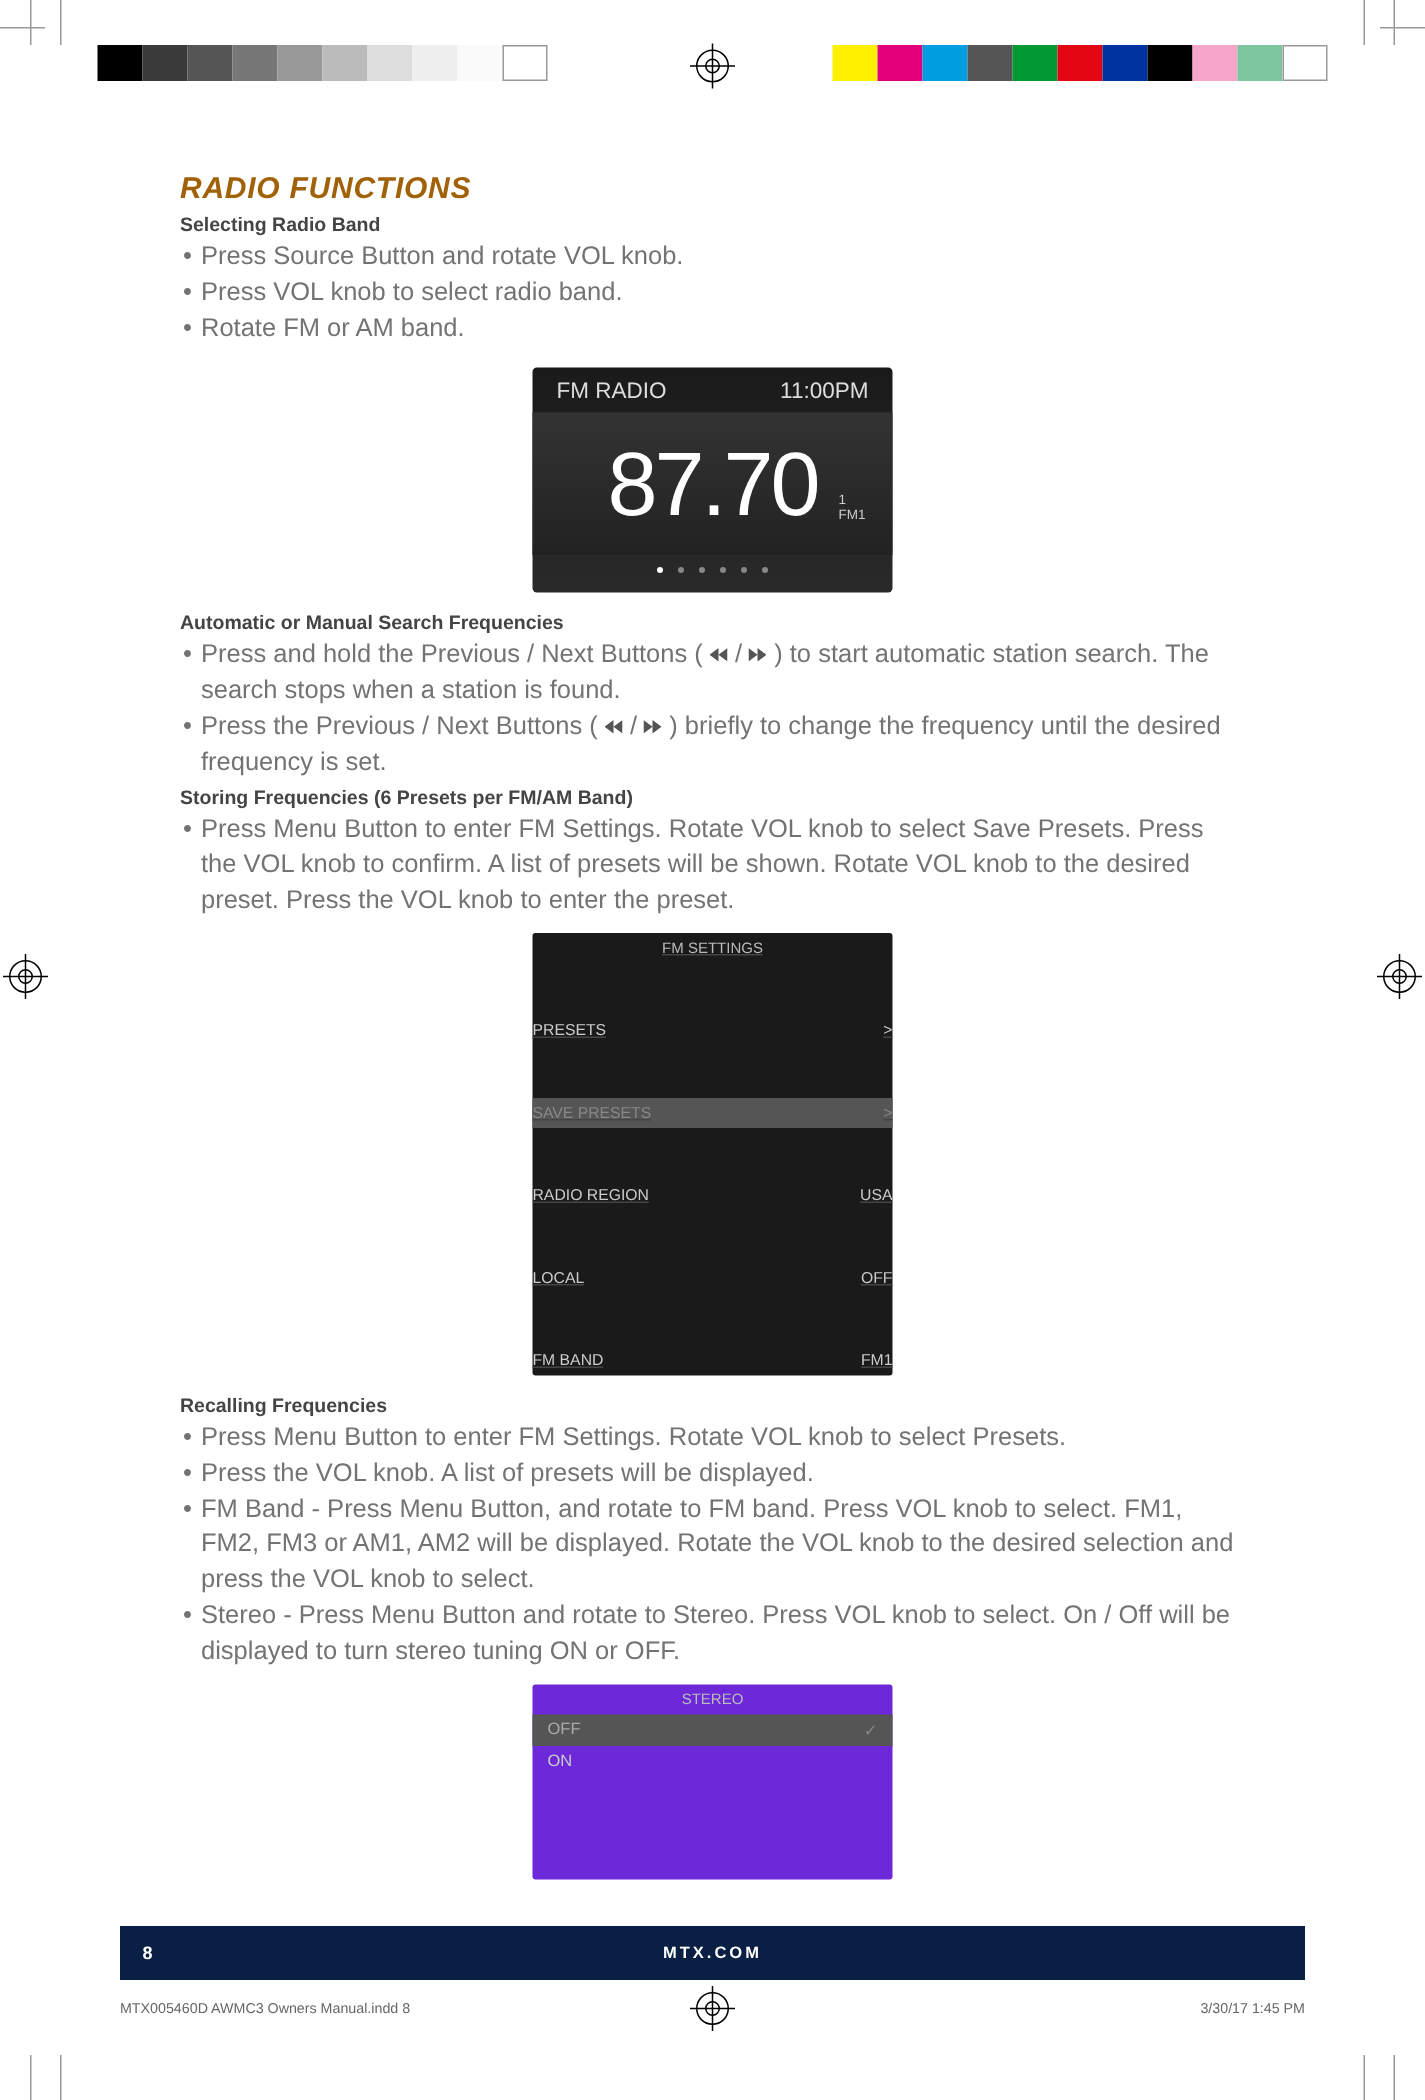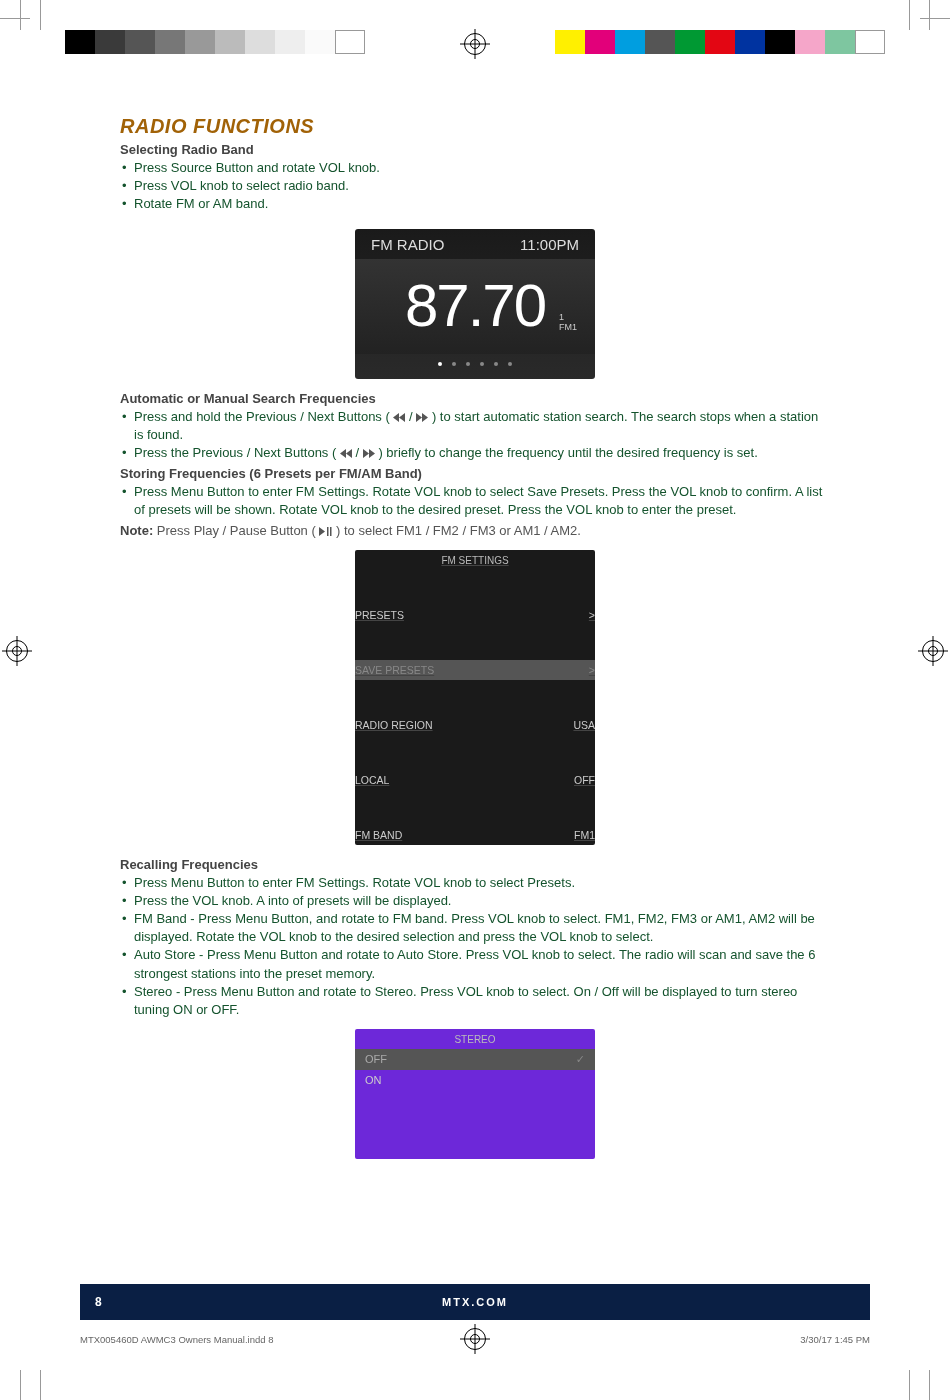--- a/index.html
+++ b/index.html
@@ -33,21 +33,21 @@
   .reg-mark-inner { position:absolute; top:5px; left:5px; right:5px; bottom:5px; border:1px solid #000; border-radius:50%; }
   .reg-top { position:absolute; top:33px; left:50%; transform:translateX(-50%); }
   .reg-left { position:absolute; top:640px; left:6px; }
   .reg-right { position:absolute; top:640px; right:6px; }
   .reg-bottom { position:absolute; bottom:50px; left:50%; transform:translateX(-50%); }
 
   .page { padding: 115px 120px 0 120px; }
   h1 { font-family: Arial, sans-serif; font-weight:900; font-style:italic; color:#a16207; font-size:20px; letter-spacing:0.5px; margin-bottom:2px; }
   h2 { font-family: Arial, sans-serif; font-weight:bold; color:#444; font-size:13px; margin-top:4px; margin-bottom:2px; }
   ul { list-style:none; padding-left:0; }
-  li { font-size:13px; color:#14532d; line-height:1.4; padding-left:14px; position:relative; }
+  li { font-size:17px; color:#737373; line-height:1.4; padding-left:14px; position:relative; }
   li::before { content:'•'; position:absolute; left:2px; top:0; }
   .note { font-size:13px; color:#555; line-height:1.4; margin-top:2px; }
   .note b { color:#444; }
 
   .display1 { width:240px; height:150px; margin:15px auto 12px; background:linear-gradient(#1a1a1a,#2a2a2a); border-radius:3px; position:relative; text-align:center; }
   .d1-header { display:flex; justify-content:space-between; padding:7px 16px 4px; font-size:15px; color:#ddd; }
   .d1-body { background:linear-gradient(#333,#222); height:95px; margin-top:2px; display:flex; align-items:center; justify-content:center; position:relative; }
   .d1-freq { font-size:60px; font-weight:200; color:#fff; letter-spacing:-2px; line-height:1; }
   .d1-band { position:absolute; right:18px; bottom:22px; font-size:9px; color:#ccc; text-align:left; }
   .d1-dots { display:flex; justify-content:center; gap:10px; margin-top:8px; }
@@ -188,27 +188,20 @@
           <path fill="#555" d="M0 0 L6 4.5 L0 9 Z M6 0 L12 4.5 L6 9 Z"></path>
         </svg>
       <span> ) briefly to change the frequency until the desired frequency is set.</span>
     </li>
   </ul>
 
   <h2>Storing Frequencies (6 Presets per FM/AM Band)</h2>
   <ul>
     <li>Press Menu Button to enter FM Settings. Rotate VOL knob to select Save Presets. Press the VOL knob to confirm. A list of presets will be shown. Rotate VOL knob to the desired preset. Press the VOL knob to enter the preset.</li>
   </ul>
-  <p class="note">
-    <b>Note:</b><span> Press Play / Pause Button (</span>
-    <svg class="icon-inline" width="13" height="9" viewBox="0 0 13 9">
-        <path fill="#555" d="M0 0 L6 4.5 L0 9 Z M8 0 h1.5 v9 H8 Z M11 0 h1.5 v9 H11 Z"></path>
-      </svg>
-    <span>) to select FM1 / FM2 / FM3 or AM1 / AM2.</span>
-  </p>
 
   <div class="display2" id="d2">
     <div class="d2-title">FM SETTINGS</div>
   <div class="d2-row">
         <span>PRESETS</span>
         <span>&gt;</span>
       </div>
       <div class="d2-row sel">
         <span>SAVE PRESETS</span>
         <span>&gt;</span>
@@ -223,23 +216,22 @@
       </div>
       <div class="d2-row">
         <span>FM BAND</span>
         <span>FM1</span>
       </div>
     </div>
 
   <h2>Recalling Frequencies</h2>
   <ul id="s4">
       <li>Press Menu Button to enter FM Settings. Rotate VOL knob to select Presets.</li>
-      <li>Press the VOL knob. A into of presets will be displayed.</li>
+      <li>Press the VOL knob. A list of presets will be displayed.</li>
       <li>FM  Band - Press Menu Button, and rotate to FM band. Press VOL knob to select. FM1, FM2, FM3 or AM1, AM2  will be displayed. Rotate the VOL knob to the desired selection and press the VOL knob to select.</li>
-      <li>Auto Store - Press Menu Button and rotate to Auto Store. Press VOL knob to select. The radio will scan and save the 6 strongest stations into the preset memory.</li>
       <li>Stereo - Press Menu Button and rotate to Stereo. Press VOL knob to select. On / Off will be displayed to turn stereo tuning ON or OFF.</li>
     </ul>
 
   <div class="display3" id="d3">
     <div class="d3-title">STEREO</div>
   <div class="d3-row sel">
         <span>OFF</span>
         <span class="check">✓</span>
       </div>
       <div class="d3-row">

